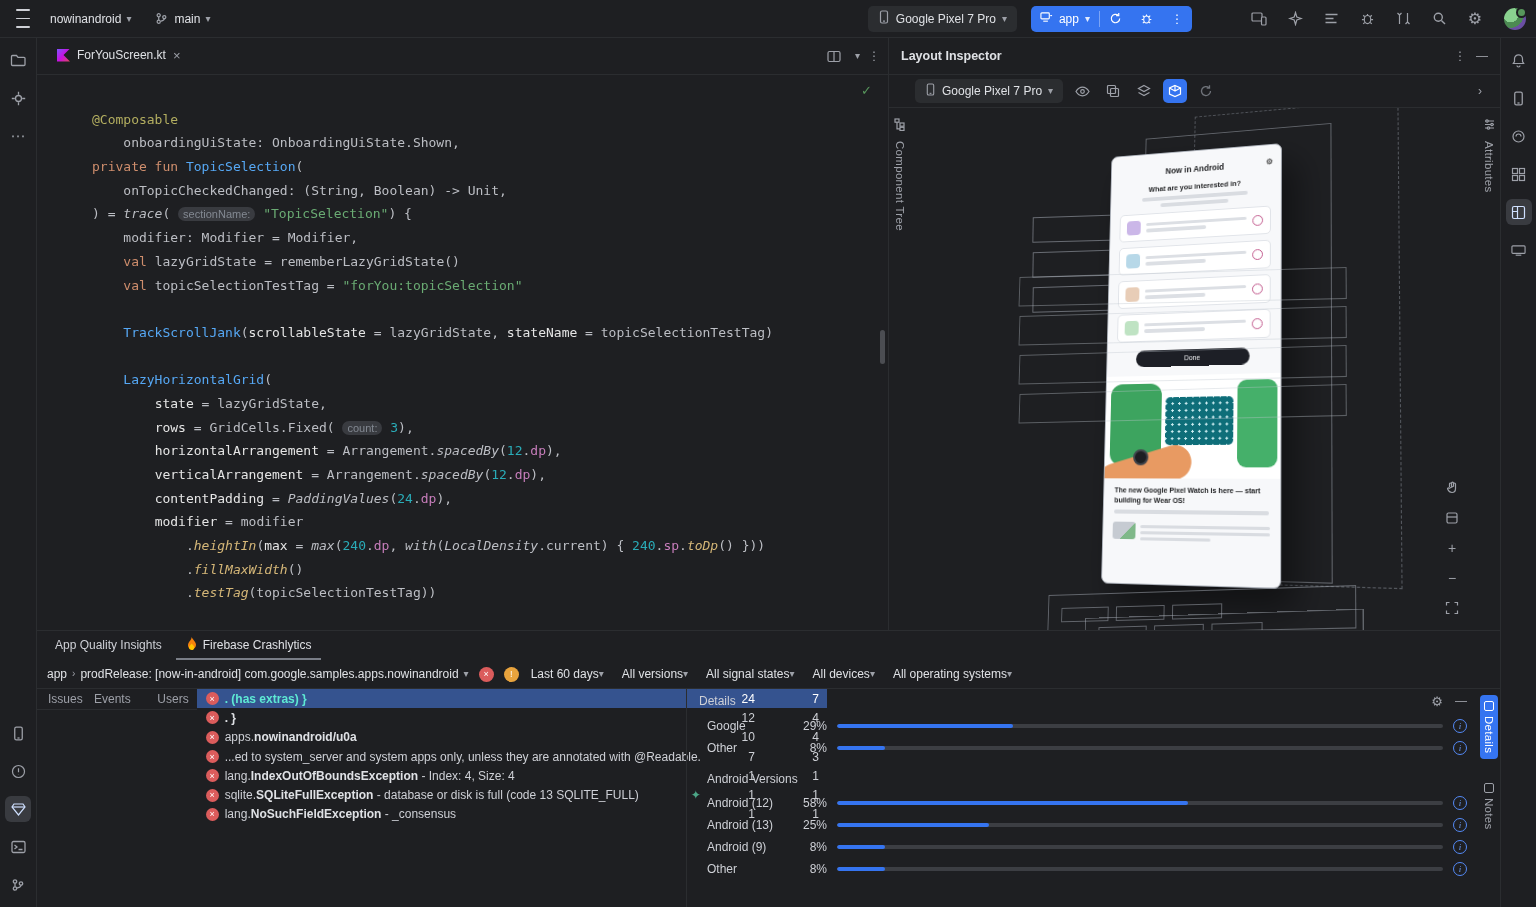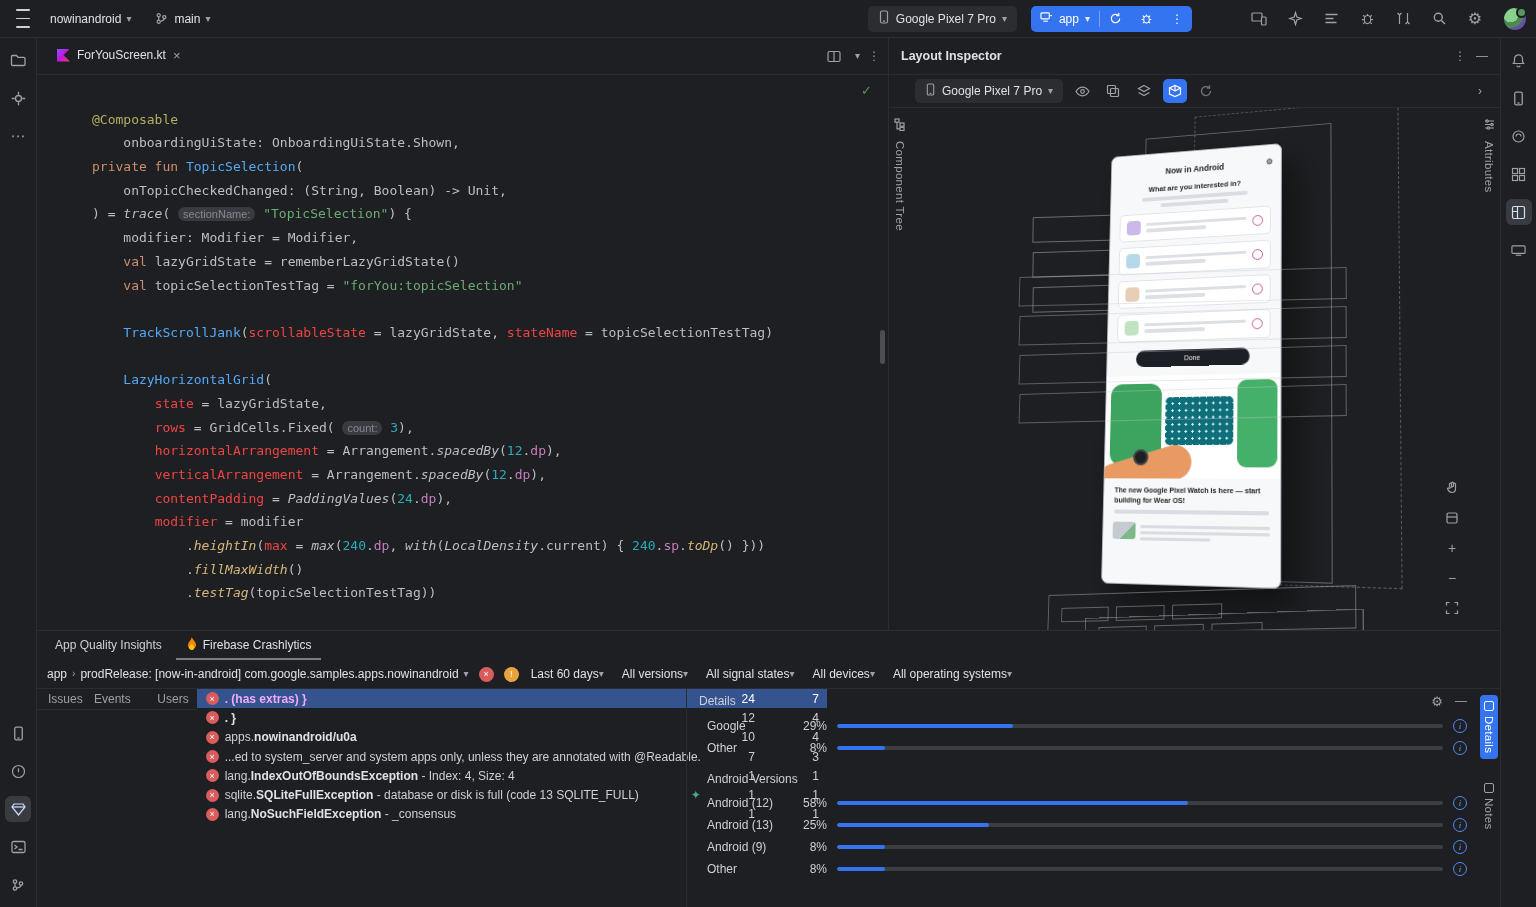--- a/index.html
+++ b/index.html
@@ -41,21 +41,21 @@
   .kotlin-icon{width:13px;height:13px;background:linear-gradient(135deg,#7F52FF 0%,#C711E1 50%,#E44857 100%);
     clip-path:polygon(0 0,100% 0,50% 50%,100% 100%,0 100%);flex:none;}
   .tab-close{color:#9DA0A8;font-size:13px;}
   .tabbar .right{margin-left:auto;display:flex;align-items:center;gap:8px;}
   .code-area{flex:1;position:relative;overflow:hidden;padding:9px 0 0 55px;background:#1E1F22;}
   .code-line{height:23.7px;line-height:23.7px;white-space:pre;font-family:"DejaVu Sans Mono",monospace;font-size:13px;color:#BCBEC4;}
   .t-p{color:#BCBEC4;}
   .t-k{color:#CF8E6D;}
   .t-a{color:#B3AE60;}
   .t-f{color:#56A8F5;}
-  .t-n{color:#ef4444;}
+  .t-n{color:#e5e5e5;}
   .t-s{color:#6AAB73;}
   .t-m{color:#2AACB8;}
   .t-e{color:#C77DBB;}
   .t-i{font-style:italic;color:#BCBEC4;}
   .t-g{font-style:italic;color:#D5B778;}
   .t-h{background:#393B40;color:#838992;border-radius:8px;padding:1px 5px;font-size:11px;font-family:"Liberation Sans",sans-serif;}
   .inspect-ok{position:absolute;top:8px;right:16px;color:#57965C;font-size:13px;}
   .ed-scrollthumb{position:absolute;right:3px;top:255px;width:5px;height:34px;border-radius:3px;background:#4B4D52;}
 
   
@@ -131,21 +131,21 @@
   .issues-head{height:21px;flex:none;display:flex;align-items:center;padding:0 8px 0 11px;color:#9DA0A8;border-bottom:1px solid #2B2D30;}
   .issues-head .grow{flex:1;}
   .colh{width:48px;text-align:right;}
   .colh.users{width:58px;}
   .issue-row{height:19.3px;display:flex;align-items:center;gap:6px;padding:0 8px 0 9px;cursor:default;}
   .issue-row.selected{background:#35538F;color:#fff;}
   .err-icon{width:13px;height:13px;border-radius:50%;background:#DB5C5C;color:#fff;font-size:9px;display:grid;place-items:center;flex:none;}
   .issue-text{flex:1;white-space:nowrap;overflow:hidden;text-overflow:clip;color:#CED0D6;}
   .issue-row.selected .issue-text{color:#fff;}
   .issue-text .b{font-weight:bold;color:#DFE1E5;}
-  .issue-row.selected .issue-text .b{color:#f0abfc;}
+  .issue-row.selected .issue-text .b{color:#5eead4;}
   .sparkle{color:#4CA687;font-size:12px;flex:none;}
   .col-num{width:48px;text-align:right;color:#CED0D6;flex:none;}
   .col-num.users{width:58px;}
   .issue-row.selected .col-num{color:#fff;}
   .details-pane{flex:1;border-left:1px solid #2B2D30;display:flex;flex-direction:column;min-width:0;}
   .details-head{height:24px;flex:none;display:flex;align-items:center;padding:0 10px 0 12px;color:#CED0D6;}
   .details-head .right{margin-left:auto;display:flex;gap:12px;color:#9DA0A8;align-items:center;}
   .details-body{flex:1;padding:2px 10px 0 20px;overflow:hidden;}
   .bar-row{display:flex;align-items:center;height:22px;gap:10px;}
   .bar-label{width:78px;color:#CED0D6;flex:none;}

